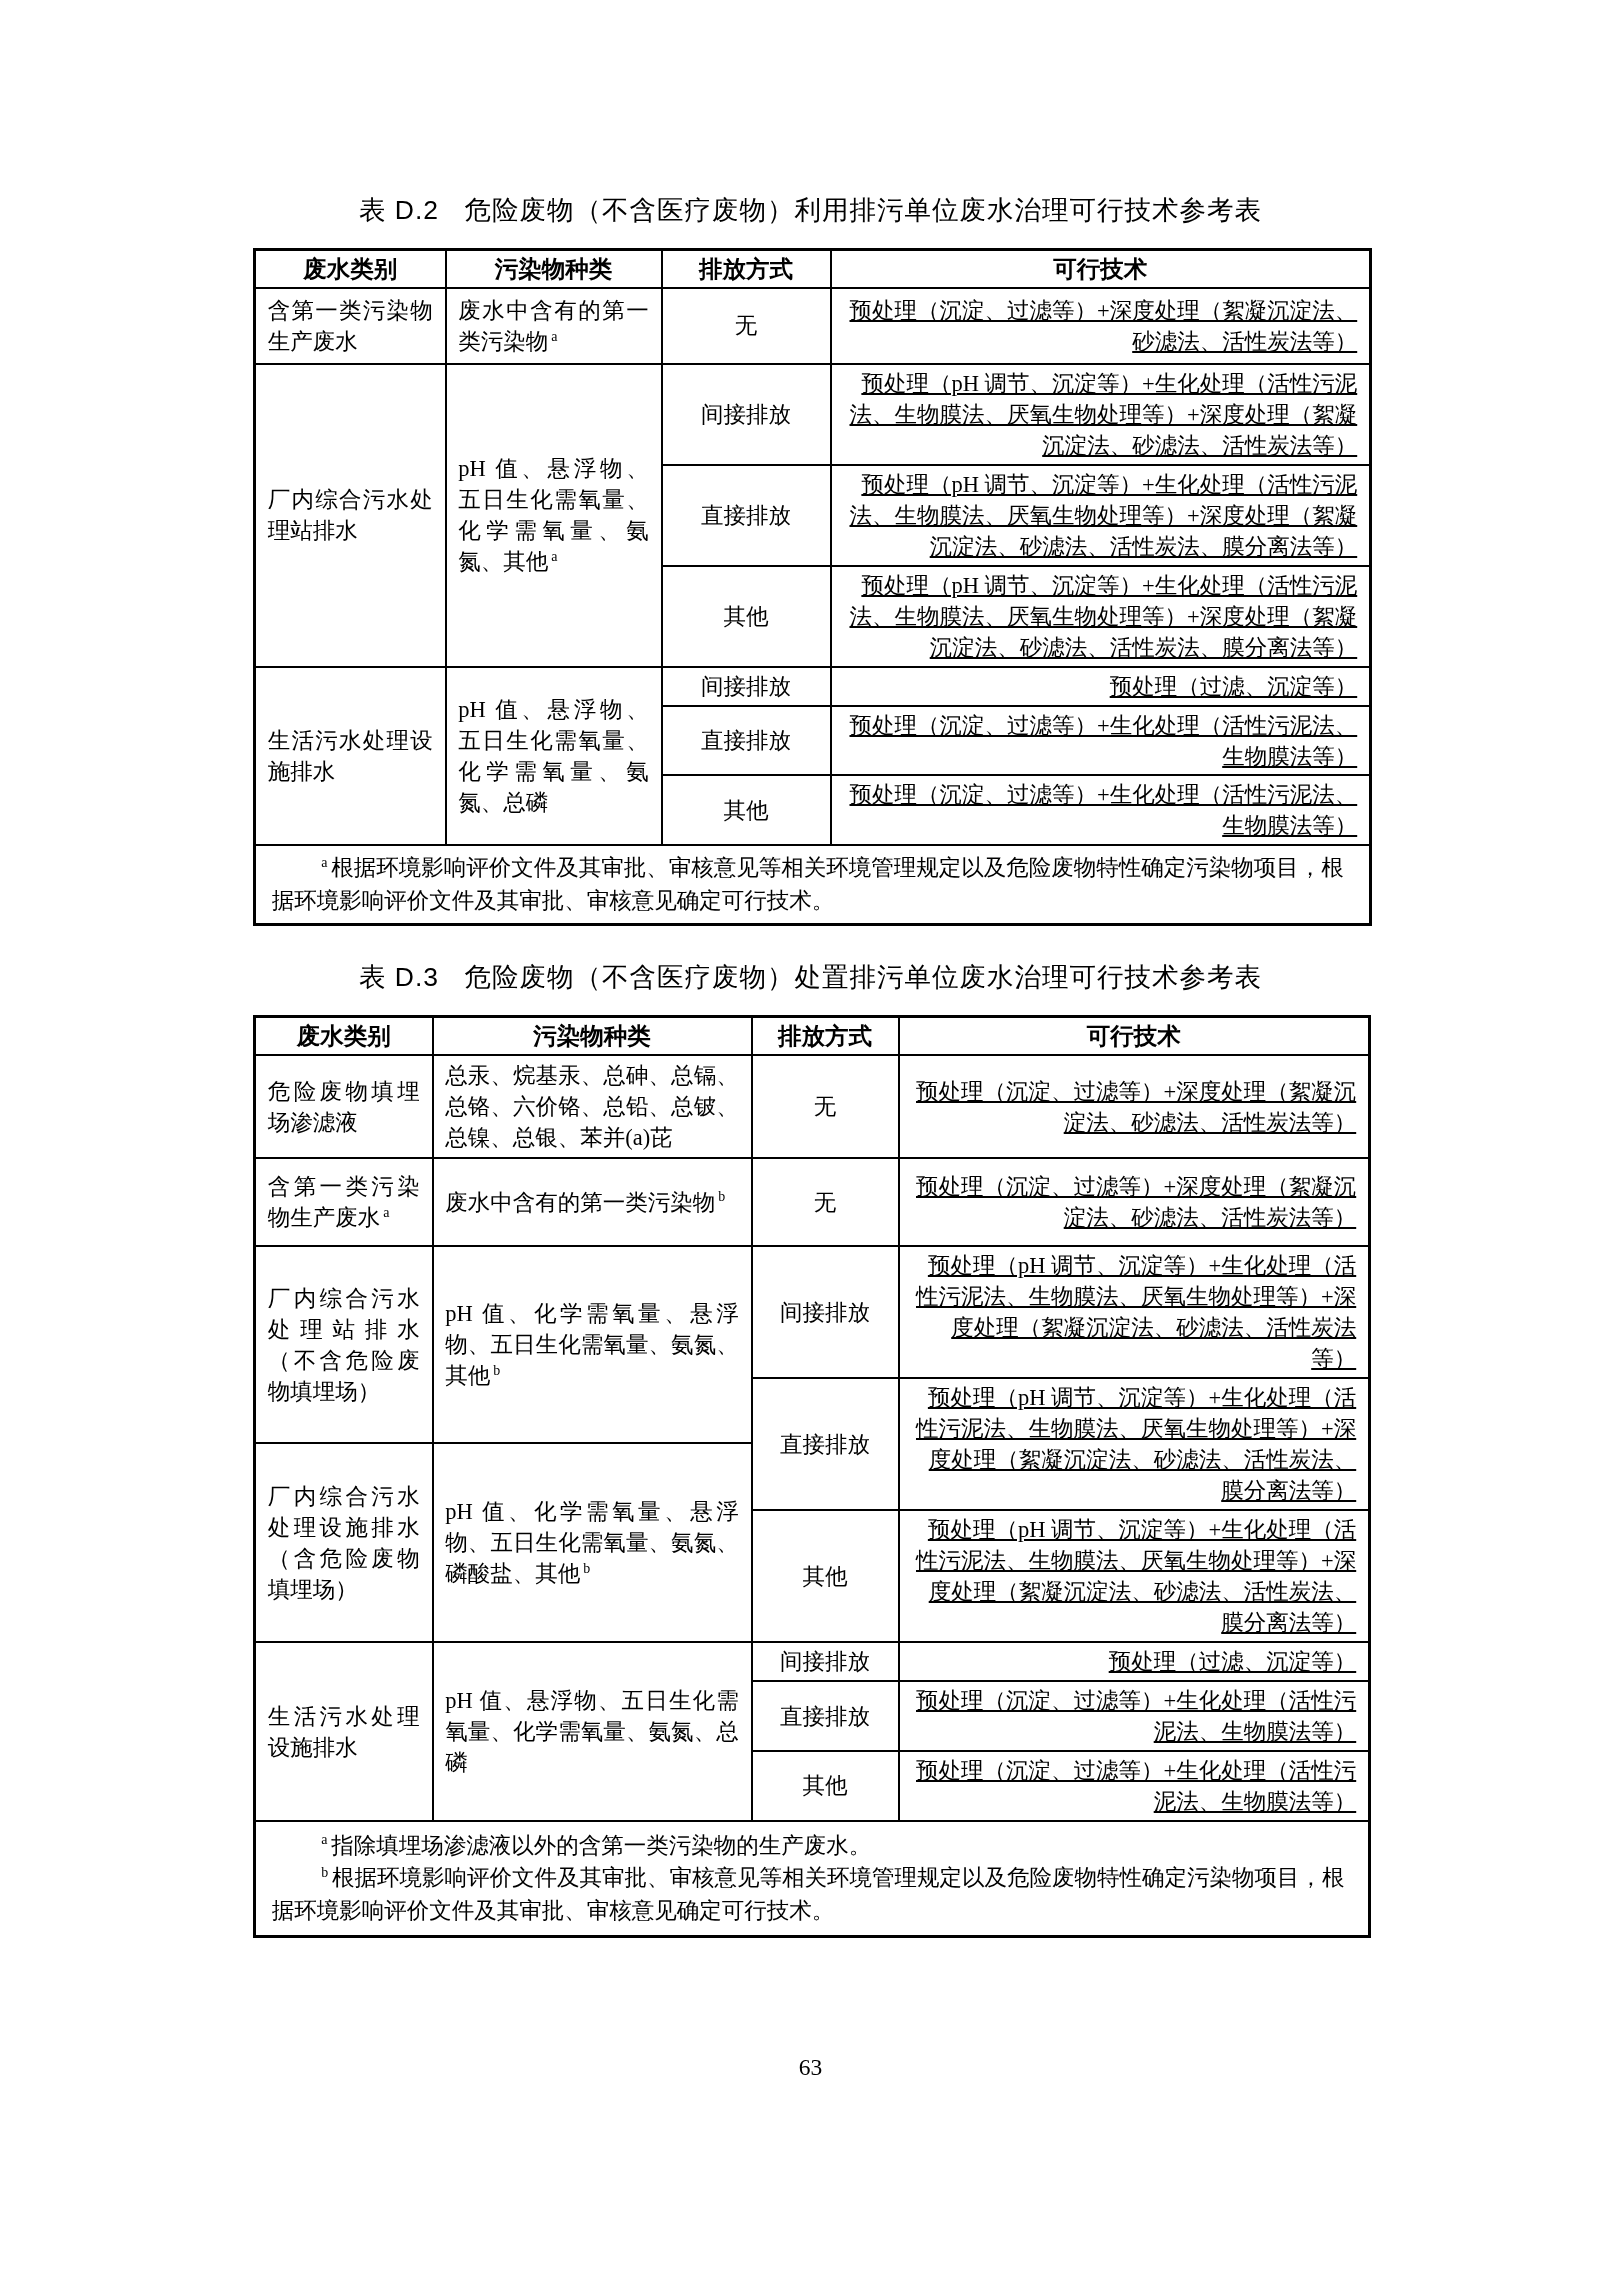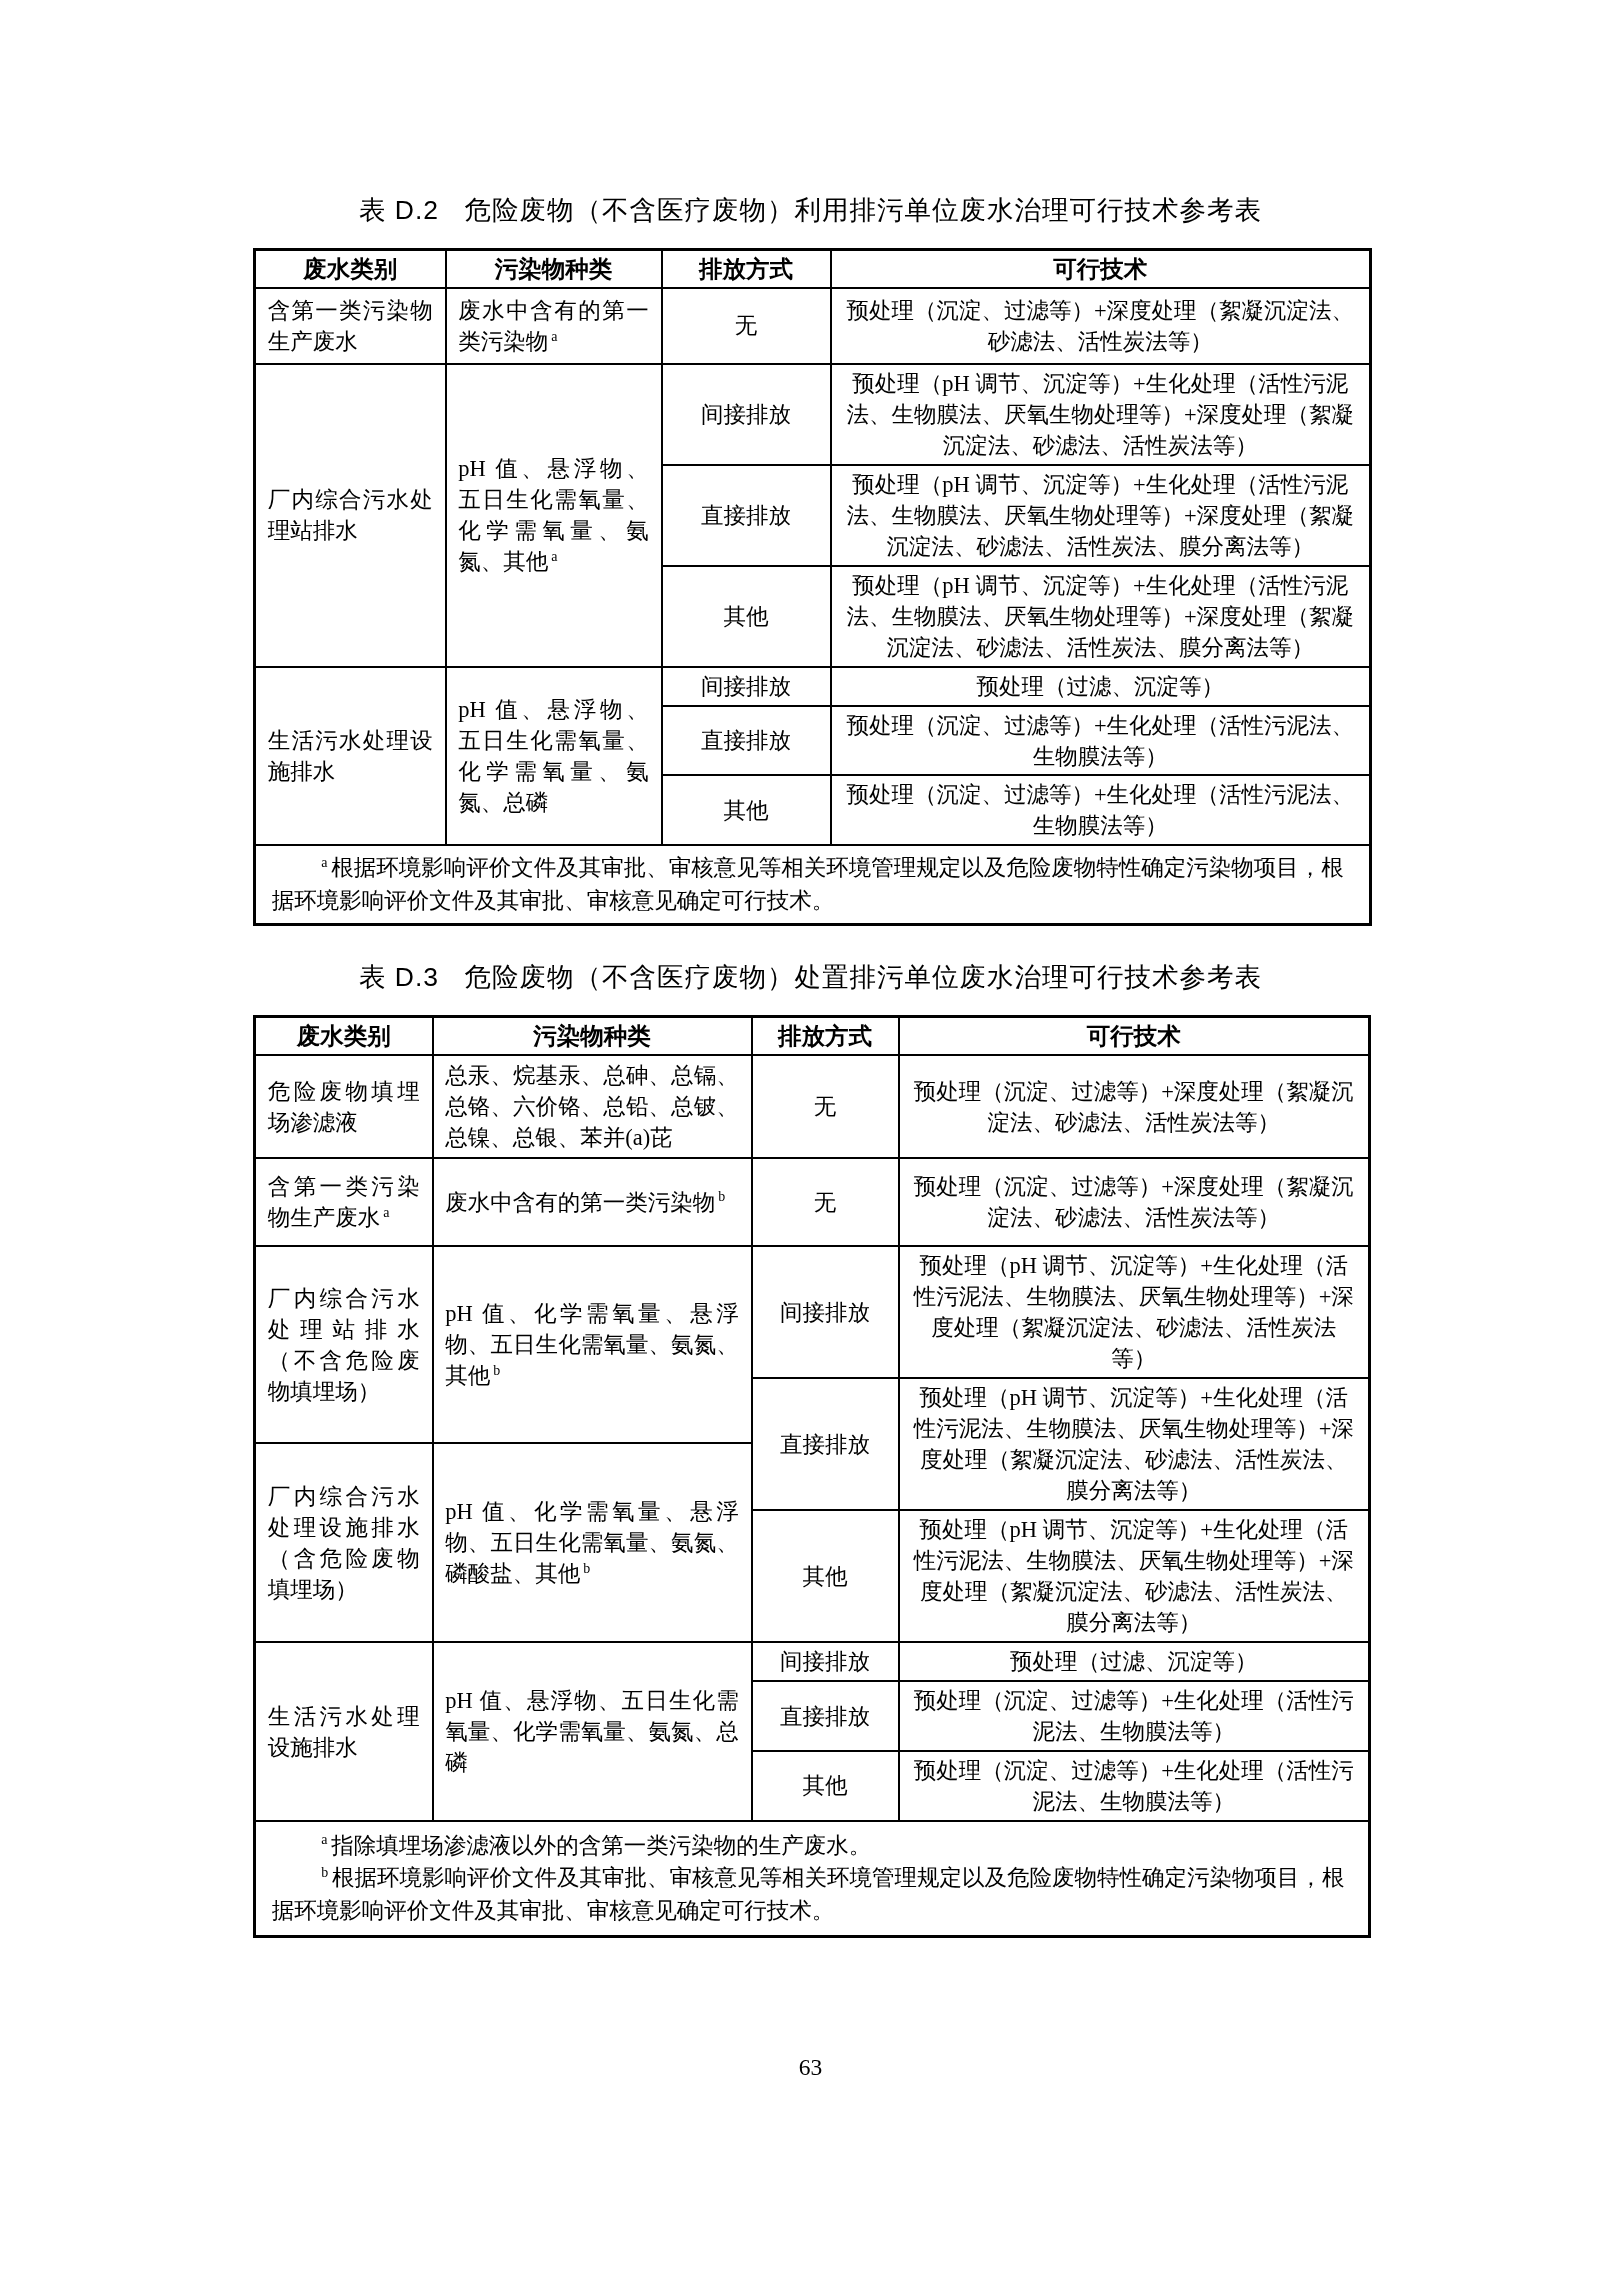--- a/index.html
+++ b/index.html
@@ -41,21 +41,21 @@
   th {
     font-family: "Liberation Sans", "DejaVu Sans", sans-serif;
     font-size: 23.5px;
     font-weight: bold;
     text-align: center;
     padding: 2px 21px;
   }
   td.waste   { text-align: justify; text-justify: inter-character; padding: 2.9px 11.8px; }
   td.pollutant { text-align: justify; text-justify: inter-character; padding: 2.9px 11.8px; }
   td.discharge { text-align: center; }
-  td.tech    { text-align: center; padding: 2.9px 11.8px; }
+  td.tech    { text-align: right; padding: 2.9px 11.8px; text-decoration: underline; }
   td.foot {
     padding: 5.9px 15.7px;
     font-size: 22.5px;
   }
   .foot p { margin: 0; text-indent: 2.2em; line-height: 1.45; }
   sup { font-size: 62%; line-height: 0; margin-left: 2.9px; }
   .page-number {
     position: absolute;
     top: 2054px; left: 0;
     width: 100%;

